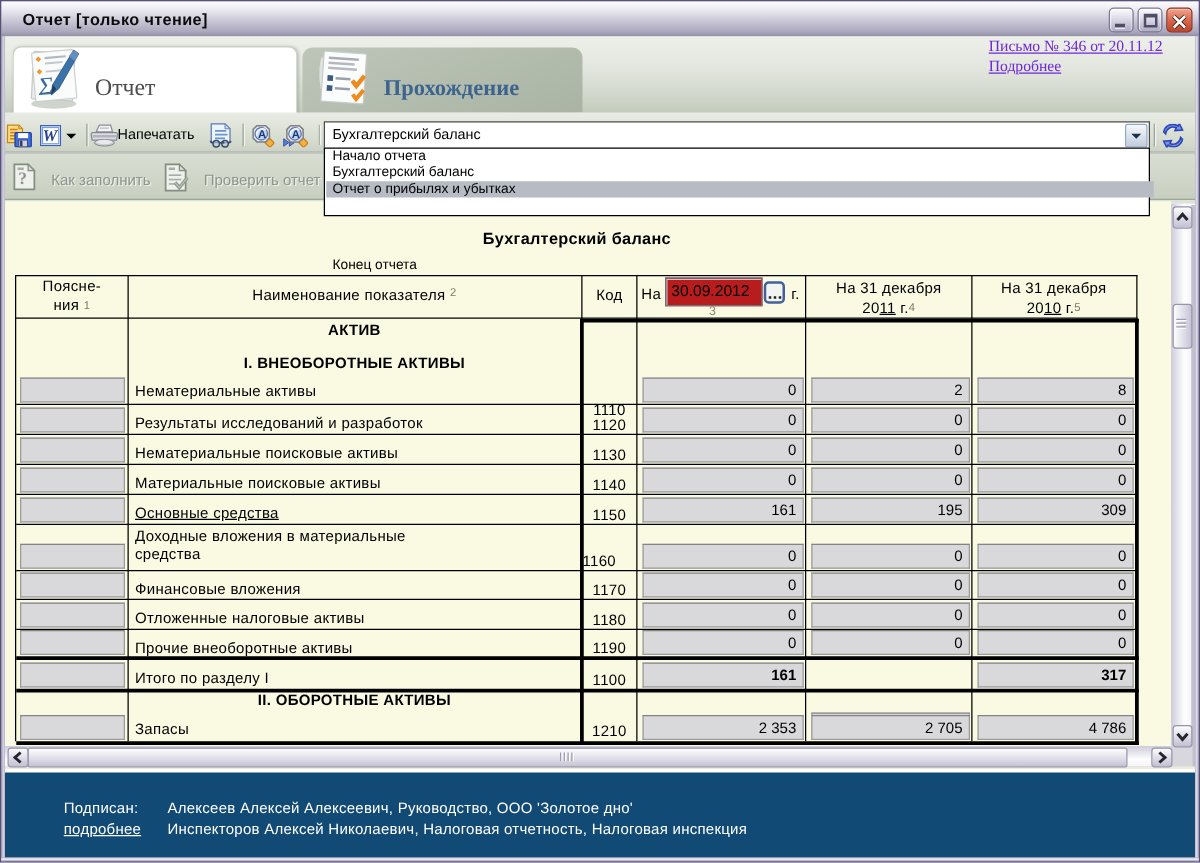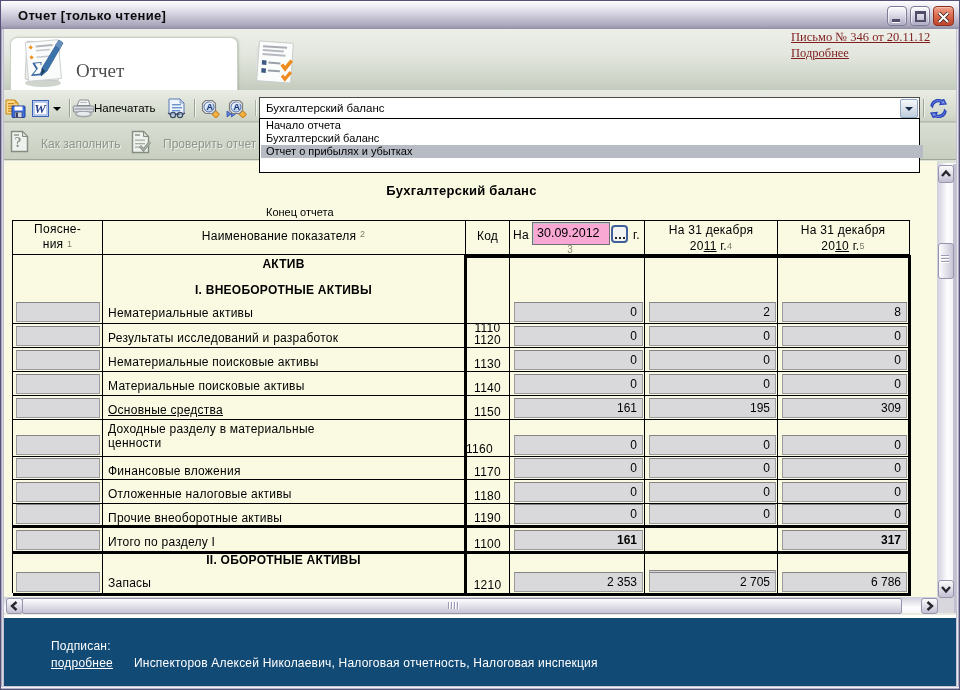--- a/index.html
+++ b/index.html
@@ -21,21 +21,21 @@
 #btncls{left:933px;background:linear-gradient(#f0a590,#dd6e52 45%,#c34a30 90%);border-color:#8c2f1b;box-shadow:inset 0 1px 0 #f6c0ae;}
 #btnmin:after{content:"";position:absolute;left:4px;bottom:3px;width:8px;height:3px;background:#504d68;box-shadow:0 1px 0 #fff;}
 #btnmax:after{content:"";position:absolute;left:4px;top:4px;width:7px;height:6px;border:2px solid #504d68;border-top-width:3px;background:transparent;}
 
 
 #tabstrip{position:absolute;left:4px;top:29px;width:952px;height:61px;background:linear-gradient(#edefe9,#e4e7df 40%,#cdd4c7 85%,#c3cbbd);}
 #tab1{position:absolute;left:10px;top:37px;width:226px;height:53px;background:#fff;border:1px solid #c9d0c4;border-bottom:none;border-radius:7px 7px 0 0;box-shadow:1px 0 2px rgba(120,130,115,.35);}
 #tab2{position:absolute;left:242px;top:38px;width:224px;height:52px;background:linear-gradient(160deg,#bdc6b8,#aab4a5);border-radius:8px 8px 0 0;}
 #tab1 .lbl{position:absolute;left:65px;top:22px;font-family:"Liberation Serif",serif;font-size:19px;color:#4e4e4e;}
 #tab2 .lbl{position:absolute;left:65px;top:22px;font-family:"Liberation Serif",serif;font-size:18px;font-weight:bold;color:#3c648f;}
-a.lnk{font-family:"Liberation Serif",serif;font-size:12.5px;color:#7f1d1d;text-decoration:underline;}
+a.lnk{font-family:"Liberation Serif",serif;font-size:12.5px;color:#6d28d9;text-decoration:underline;}
 
 #tb1{position:absolute;left:4px;top:90px;width:952px;height:31px;background:linear-gradient(#e9ece4,#d6dccf 70%,#ccd3c5);border-bottom:1px solid #b2bab3;}
 #tb2{position:absolute;left:4px;top:122px;width:952px;height:36px;background:linear-gradient(#d9ded2,#c8cfc0);border-top:1px solid #c2c9ba;border-bottom:1px solid #9da995;}
 #tb2b{position:absolute;left:4px;top:160px;width:952px;height:3px;background:#dde2d8;border-bottom:1px solid #fff;}
 .sep{position:absolute;top:99px;width:1px;height:18px;background:#9aa396;box-shadow:1px 0 0 #f2f4ef;}
 .tbtxt{font-size:12px;color:#000;}
 .distxt{font-size:12px;color:#8e968b;text-shadow:1px 1px 0 #eef0ea;text-align:center;}
 
 #combo{position:absolute;left:259px;top:97px;width:659px;height:21px;background:#fff;border:1px solid #4a4a4a;}
 #combo .ctext{position:absolute;left:6px;top:4px;font-size:11.5px;color:#000;}
@@ -78,20 +78,23 @@
     <div class="wbtn" id="btnmax"></div>
     <div class="wbtn" id="btncls">
       <svg style="position:absolute;left:3px;top:4px;" width="13" height="13" viewBox="0 0 13 13">
         <path d="M2 2 L11 11 M11 2 L2 11" stroke="#35231e" stroke-width="3.6"></path>
         <path d="M2 2 L11 11 M11 2 L2 11" stroke="#fff" stroke-width="2"></path>
       </svg>
     </div>
 <div id="tabstrip"></div>
 <div id="tab1">
       <div class="lbl">Отчет</div>
+    </div>
+<div id="tab2">
+      <div class="lbl">Прохождение</div>
     </div>
 <a class="lnk abs" style="left:791px;top:30px;">Письмо № 346 от 20.11.12</a>
 <a class="lnk abs" style="left:791px;top:46px;">Подробнее</a>
 <div id="tb1"></div>
 <div id="tb2"></div>
 <div id="tb2b"></div>
 <div class="sep" style="left:69px;"></div>
 <div class="sep" style="left:194px;"></div>
 <div class="sep" style="left:255px;top:100px;height:16px;background:#aab3a6;"></div>
 <div class="sep" style="left:923px;"></div>
@@ -101,20 +104,21 @@
 <div id="combo">
       <div class="ctext">Бухгалтерский баланс</div>
       <div id="cbtn"></div>
     </div>
 <div id="content"></div>
 <div id="vsb"></div>
 <div id="hsb"></div>
 <div id="hcorner"></div>
 <div id="footer">
 <div class="t" style="left:47px;top:22px;">Подписан:</div>
+<div class="t" style="left:130px;top:22px;">Алексеев Алексей Алексеевич, Руководство, ООО 'Золотое дно'</div>
 <div class="t" style="left:47px;top:39px;text-decoration:underline;">подробнее</div>
 <div class="t" style="left:130px;top:39px;">Инспекторов Алексей Николаевич, Налоговая отчетность, Налоговая инспекция</div>
 </div>
 <div id="fs1"></div>
 <div id="frame"></div>
     <div id="bl"></div>
     <div id="br"></div>
     <div id="bb"></div>
 <div id="dd">
 <div class="ddi" style="top:0px;">Начало отчета</div>
@@ -144,21 +148,21 @@
 <div class="vk" style="left:464px;top:255px;height:341px;"></div>
 <div class="vl" style="left:509px;top:220px;height:373px;"></div>
 <div class="vl" style="left:644px;top:220px;height:373px;"></div>
 <div class="vl" style="left:777px;top:220px;height:373px;"></div>
 <div class="vl" style="left:909px;top:220px;height:35px;"></div>
 <div class="vk" style="left:908px;top:255px;height:341px;"></div>
 <div class="cell ctr" style="left:13px;top:222px;width:89px;line-height:15px;">Поясне-<br>ния <span class="sup">1</span></div>
 <div class="cell ctr" style="left:103px;top:229px;width:361px;">Наименование показателя <span class="sup">2</span></div>
 <div class="cell ctr" style="left:466px;top:229px;width:43px;">Код</div>
 <div class="cell" style="left:513px;top:228px;">На</div>
-<div class="abs" style="left:532px;top:222px;width:76px;height:21px;background:#f9a8d4;border:1px solid #70707a;box-shadow:inset 1px 1px 0 #c4c4cc;">
+<div class="abs" style="left:532px;top:222px;width:76px;height:21px;background:#b91c1c;border:1px solid #70707a;box-shadow:inset 1px 1px 0 #c4c4cc;">
         <div style="position:absolute;left:4px;top:3px;font-size:12.5px;">30.09.2012</div>
       </div>
 <div class="abs" style="left:611px;top:225px;width:13px;height:14px;background:#f2f4f1;border:2px solid #41609c;border-radius:4px;">
         <div style="position:absolute;left:2px;top:10px;width:2px;height:2px;background:#222;box-shadow:4px 0 0 #222,8px 0 0 #222;"></div>
       </div>
 <div class="cell" style="left:633px;top:228px;">г.</div>
 <div class="abs" style="left:532px;top:244px;width:76px;text-align:center;font-size:10px;color:#8c8c74;">3</div>
 <div class="cell ctr" style="left:645px;top:222px;width:132px;line-height:16px;">На 31 декабря<br>20<span style="text-decoration:underline;">11</span> г.<span class="sup">4</span></div>
 <div class="cell ctr" style="left:778px;top:222px;width:130px;line-height:16px;">На 31 декабря<br>20<span style="text-decoration:underline;">10</span> г.<span class="sup">5</span></div>
 <div class="cell bold ctr" style="left:103px;top:257px;width:361px;">АКТИВ</div>
@@ -217,21 +221,21 @@
 <div class="in" style="left:16px;top:398px;width:82px;height:18px;"></div>
 <div class="in" style="left:514px;top:398px;width:127px;height:18px;">
         <div class="v">161</div>
       </div>
 <div class="in" style="left:649px;top:398px;width:125px;height:18px;">
         <div class="v">195</div>
       </div>
 <div class="in" style="left:782px;top:398px;width:123px;height:18px;">
         <div class="v">309</div>
       </div>
-<div class="cell" style="left:108px;top:423px;width:240px;font-weight:normal;line-height:13.5px;">Доходные разделу в материальные ценности</div>
+<div class="cell" style="left:108px;top:423px;width:240px;font-weight:normal;line-height:13.5px;">Доходные вложения в материальные средства</div>
 <div class="cell" style="left:466px;top:442px;width:43px;">1160</div>
 <div class="in" style="left:16px;top:435px;width:82px;height:18px;"></div>
 <div class="in" style="left:514px;top:435px;width:127px;height:18px;">
         <div class="v">0</div>
       </div>
 <div class="in" style="left:649px;top:435px;width:125px;height:18px;">
         <div class="v">0</div>
       </div>
 <div class="in" style="left:782px;top:435px;width:123px;height:18px;">
         <div class="v">0</div>
@@ -287,21 +291,21 @@
 <div class="cell" style="left:108px;top:576px;width:350px;font-weight:normal;">Запасы</div>
 <div class="cell" style="left:466px;top:578px;width:43px;text-align:center;">1210</div>
 <div class="in" style="left:16px;top:572px;width:82px;height:18px;"></div>
 <div class="in" style="left:514px;top:572px;width:127px;height:18px;">
         <div class="v">2 353</div>
       </div>
 <div class="in" style="left:649px;top:572px;width:125px;height:18px;">
         <div class="v">2 705</div>
       </div>
 <div class="in" style="left:782px;top:572px;width:123px;height:18px;">
-        <div class="v">6 786</div>
+        <div class="v">4 786</div>
       </div>
 </div>
 <svg class="abs" style="left:21px;top:38px;" width="50" height="50" viewBox="0 0 50 50">
 <ellipse cx="22" cy="45" rx="18" ry="4" fill="#cfd4cd"></ellipse>
 <g transform="rotate(3 22 24)">
         <rect x="5" y="4" width="33" height="38" rx="1" fill="#eceeed" stroke="#c5c8c7"></rect>
       </g>
 <g transform="rotate(-5 22 24)">
         <rect x="6" y="3" width="33" height="39" rx="1" fill="#fafbfb" stroke="#ccd0cf"></rect>
 <rect x="16" y="7" width="17" height="1.8" fill="#b4b8bd"></rect>

